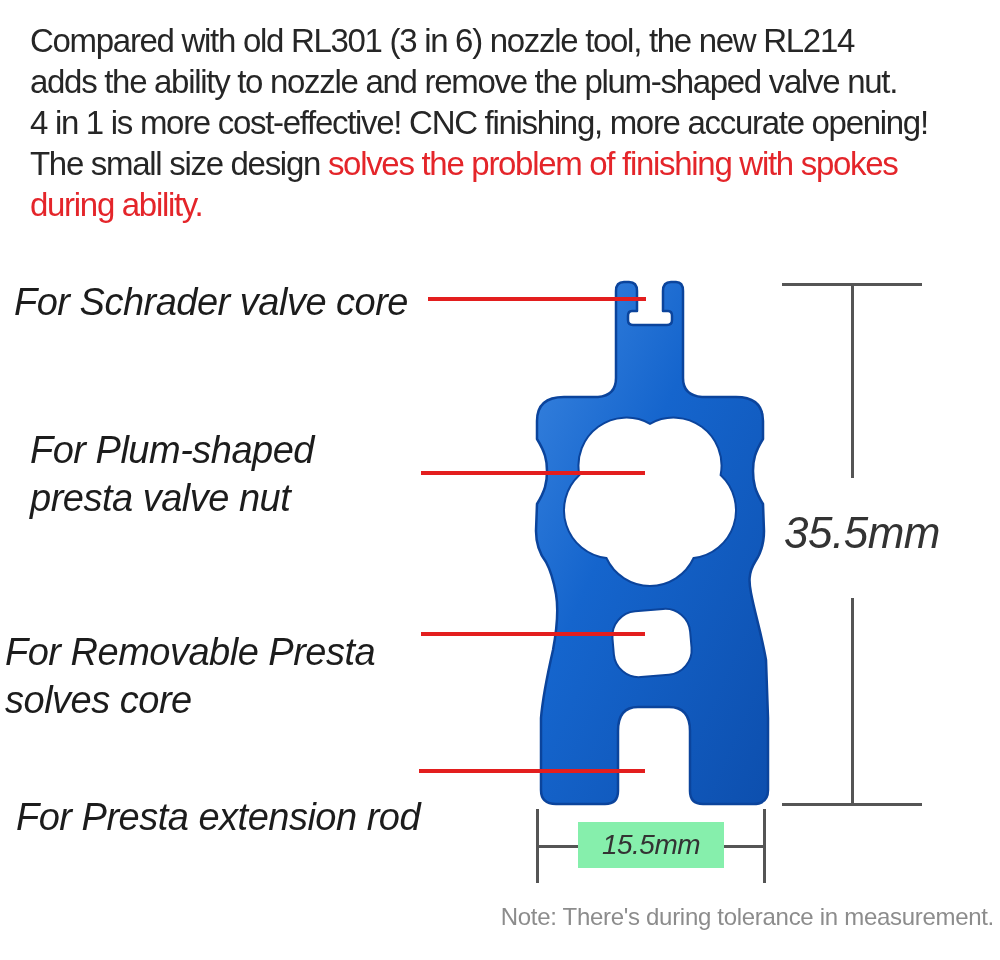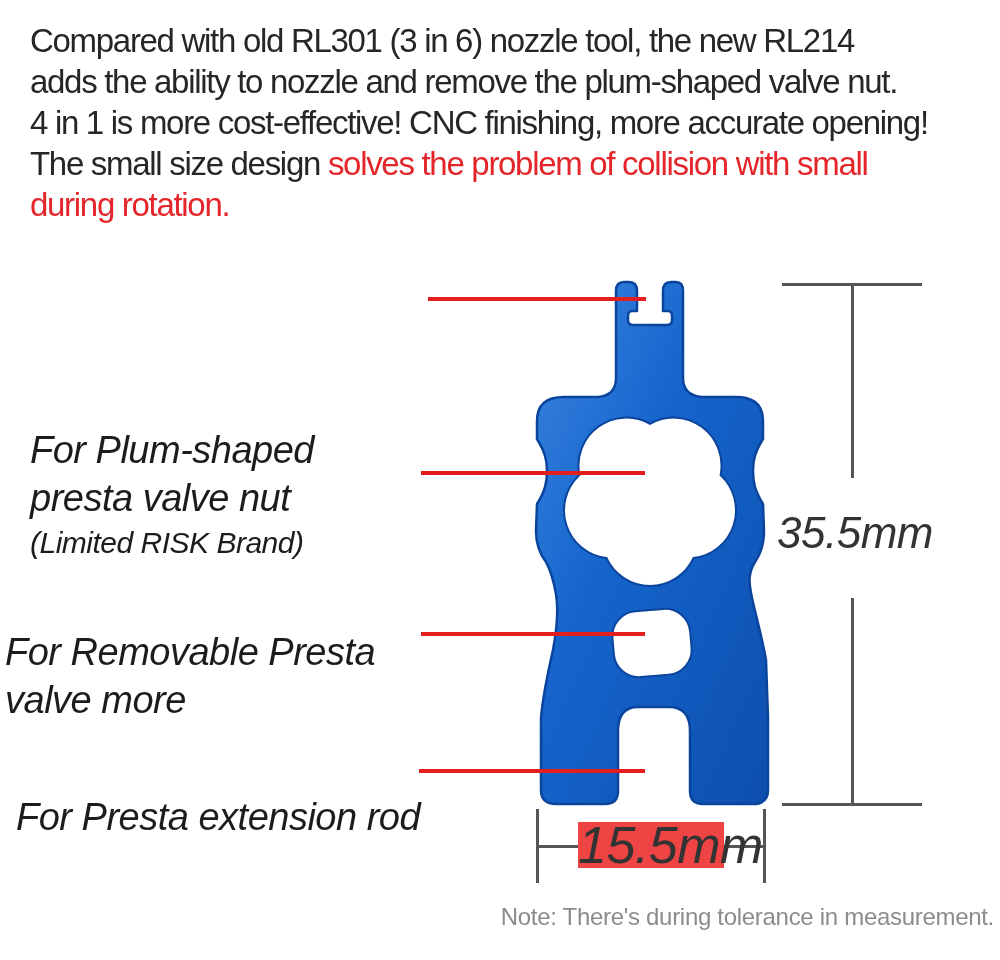--- a/index.html
+++ b/index.html
@@ -21,42 +21,42 @@
   .red{color:var(--red-text);}
   .label{
     position:absolute;font-style:italic;font-size:38px;line-height:48px;
     letter-spacing:-0.5px;color:#1c1c1c;white-space:nowrap;
   }
   .label .small{font-size:30px;line-height:42px;}
   .centered{text-align:left;}
   .redline{position:absolute;height:4px;background:var(--red-line);}
   .dim{position:absolute;background:var(--dim-line);}
   .dimtext{
-    position:absolute;font-style:italic;color:#333333;
+    position:absolute;font-style:italic;color:#333333;text-align:center;
     letter-spacing:-0.5px;white-space:nowrap;
   }
   .dimtext.h{left:777px;top:508px;width:170px;font-size:44px;}
-  .dimtext.w{left:578px;top:822px;width:146px;font-size:52px;background:#ef4444;line-height:46px;}
+  .dimtext.w{left:578px;top:822px;width:146px;font-size:28px;background:#86efac;line-height:46px;}
   .note{
     position:absolute;right:6px;top:903px;font-size:24px;letter-spacing:-0.3px;
     color:var(--note-gray);white-space:nowrap;
   }
   .toolsvg{position:absolute;left:0;top:0;width:1000px;height:960px;pointer-events:none;}
 </style>
 </head>
 <body>
 
 <div class="canvas">
 
   <div class="intro">
     <div>Compared with old RL301 (3 in 6) nozzle tool, the new RL214</div>
     <div>adds the ability to nozzle and remove the plum-shaped valve nut.</div>
     <div>4 in 1 is more cost-effective! CNC finishing, more accurate opening!</div>
-    <div><span>The small size design </span><span class="red">solves the problem of collision with small</span></div>
-    <div class="red">during rotation.</div>
+    <div><span>The small size design </span><span class="red">solves the problem of finishing with spokes</span></div>
+    <div class="red">during ability.</div>
   </div>
 
   <svg class="toolsvg" viewBox="0 0 1000 960" aria-hidden="true">
     <defs>
       <linearGradient id="toolGrad" x1="0" y1="0" x2="1" y2="1">
         <stop offset="0" style="stop-color:var(--tool-blue-light,#3c86e0)"></stop>
         <stop offset="0.4" style="stop-color:var(--tool-blue,#1565cd)"></stop>
         <stop offset="1" style="stop-color:#0d4fae"></stop>
       </linearGradient>
     </defs>
@@ -73,32 +73,32 @@
          C 556 634 559 612 556 594 C 554 583 552 573 546 562 Q 536 549 536 531
          L 537 504 C 545 491 547 483 547 471 C 547 460 545 452 537 439 L 537 421
          Q 537 397 564 397 L 598 397 C 610 396 616 390 616 378 Z" fill="url(#toolGrad)" stroke="var(--tool-blue-dark,#0b449c)" stroke-width="2.5" stroke-linejoin="round"></path>
 
     <path d="M 650 423.8 A 48 48 0 0 1 720.6 475.1 A 48 48 0 0 1 693.6 558
          A 48 48 0 0 1 606.4 558 A 48 48 0 0 1 579.4 475.1 A 48 48 0 0 1 650 423.8 Z" fill="#ffffff" stroke="var(--tool-blue-dark,#0b449c)" stroke-width="2"></path>
 
     <rect x="613" y="610" width="78" height="66" rx="25" transform="rotate(-5 652 643)" fill="#ffffff" stroke="var(--tool-blue-dark,#0b449c)" stroke-width="2"></rect>
   </svg>
 
+  <div class="label" style="left:14px;top:278px;">For Schrader valve core</div>
   <div class="redline" style="left:428px;top:297px;width:218px;"></div>
 
   <div class="label centered" style="left:30px;top:426px;width:395px;">
     <div>For Plum-shaped</div>
     <div>presta valve nut</div>
-    <div class="small">(Limited RISK Brand)</div>
   </div>
   <div class="redline" style="left:421px;top:471px;width:224px;"></div>
 
   <div class="label centered" style="left:5px;top:628px;width:420px;">
     <div>For Removable Presta</div>
-    <div>valve more</div>
+    <div>solves core</div>
   </div>
   <div class="redline" style="left:421px;top:632px;width:224px;"></div>
 
   <div class="label" style="left:16px;top:748px;margin-top:45px;">For Presta extension rod</div>
   <div class="redline" style="left:419px;top:769px;width:226px;"></div>
 
   <div class="dim" style="left:782px;top:283px;width:140px;height:3px;"></div>
   <div class="dim" style="left:851px;top:286px;width:3px;height:192px;"></div>
   <div class="dimtext h">35.5mm</div>
   <div class="dim" style="left:851px;top:598px;width:3px;height:205px;"></div>

